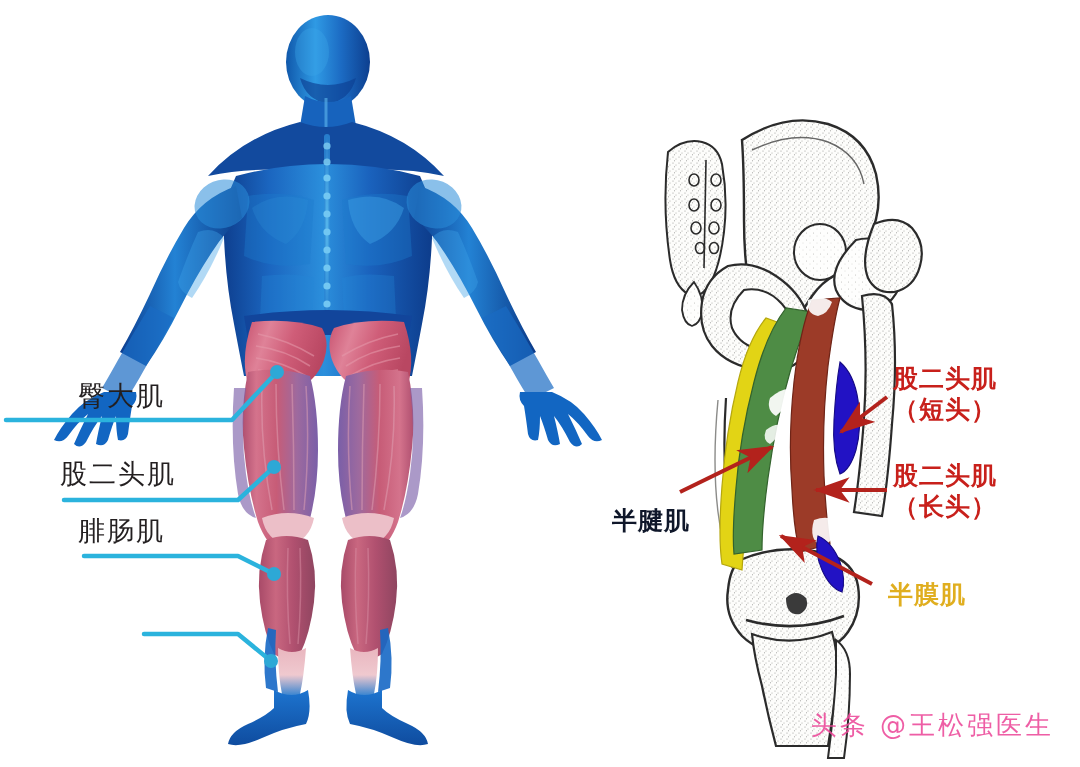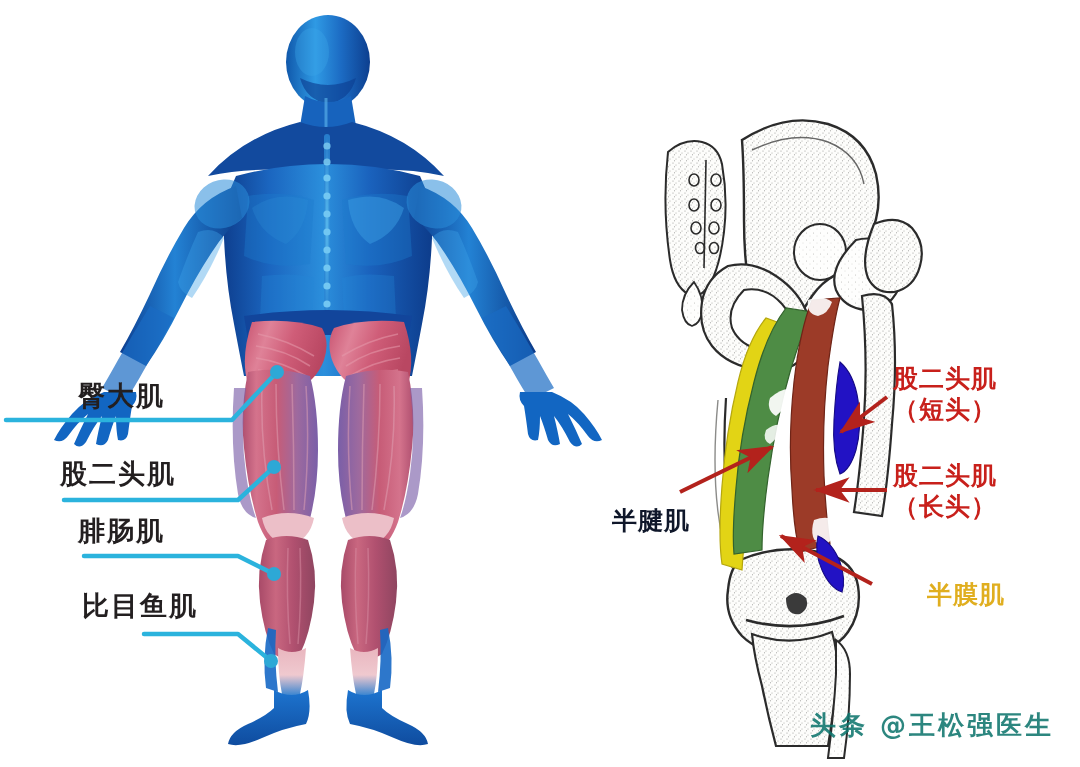--- a/index.html
+++ b/index.html
@@ -14,21 +14,21 @@
     height:767px;
     background:#ffffff;
     overflow:hidden;
   }
   svg.layer{position:absolute;left:0;top:0;width:1080px;height:767px;overflow:visible;}
 
   
   .lbl-left{
     position:absolute;
     font-size:27px;
-    font-weight:700;
+    font-weight:400;
     color:#231f20;
     letter-spacing:2px;
     white-space:nowrap;
     font-family:"DejaVu Sans","Liberation Sans",sans-serif;
   }
   
   .lbl-right{
     position:absolute;
     font-size:25px;
     font-weight:700;
@@ -41,22 +41,22 @@
   .lbl-red{color:#c8201b;}
   .lbl-green{color:#0f172a;}
   .lbl-gold{color:#e0ae1f;}
 
   
   #watermark{
     position:absolute;
     right:26px;
     bottom:24px;
     font-size:26px;
-    font-weight:700;
-    color:#0f766e;
+    font-weight:400;
+    color:#ec4899;
     letter-spacing:3px;
     opacity:.88;
     font-family:"DejaVu Sans","Liberation Sans",sans-serif;
     white-space:nowrap;
   }
 </style>
 </head>
 <body>
 
 <div id="stage">
@@ -464,31 +464,30 @@
       <path d="M887 397 L841 432"></path>
       <path d="M887 490 L816 490"></path>
       <path d="M680 492 L772 447"></path>
       <path d="M872 584 L781 536"></path>
     </g>
   </svg>
 
   <div class="lbl-left" style="left:78px;top:378px;">臀大肌</div>
   <div class="lbl-left" style="left:60px;top:456px;">股二头肌</div>
   <div class="lbl-left" style="left:78px;top:513px;text-align:center;">腓肠肌</div>
-  <div class="lbl-left" style="left:82px;top:588px;">比目鱼肌</div>
 
   <div class="lbl-right lbl-red" style="left:893px;top:364px;">
     <div>股二头肌</div>
     <div>（短头）</div>
   </div>
 
   <div class="lbl-right lbl-red" style="left:893px;top:461px;">
     <div>股二头肌</div>
     <div>（长头）</div>
   </div>
 
   <div class="lbl-right lbl-green" style="left:612px;top:506px;">半腱肌</div>
 
-  <div class="lbl-right lbl-gold" style="left:927px;top:580px;">半膜肌</div>
+  <div class="lbl-right lbl-gold" style="left:888px;top:580px;">半膜肌</div>
 
   <div id="watermark">头条 @王松强医生</div>
 
 </div>
 
 </body></html>

